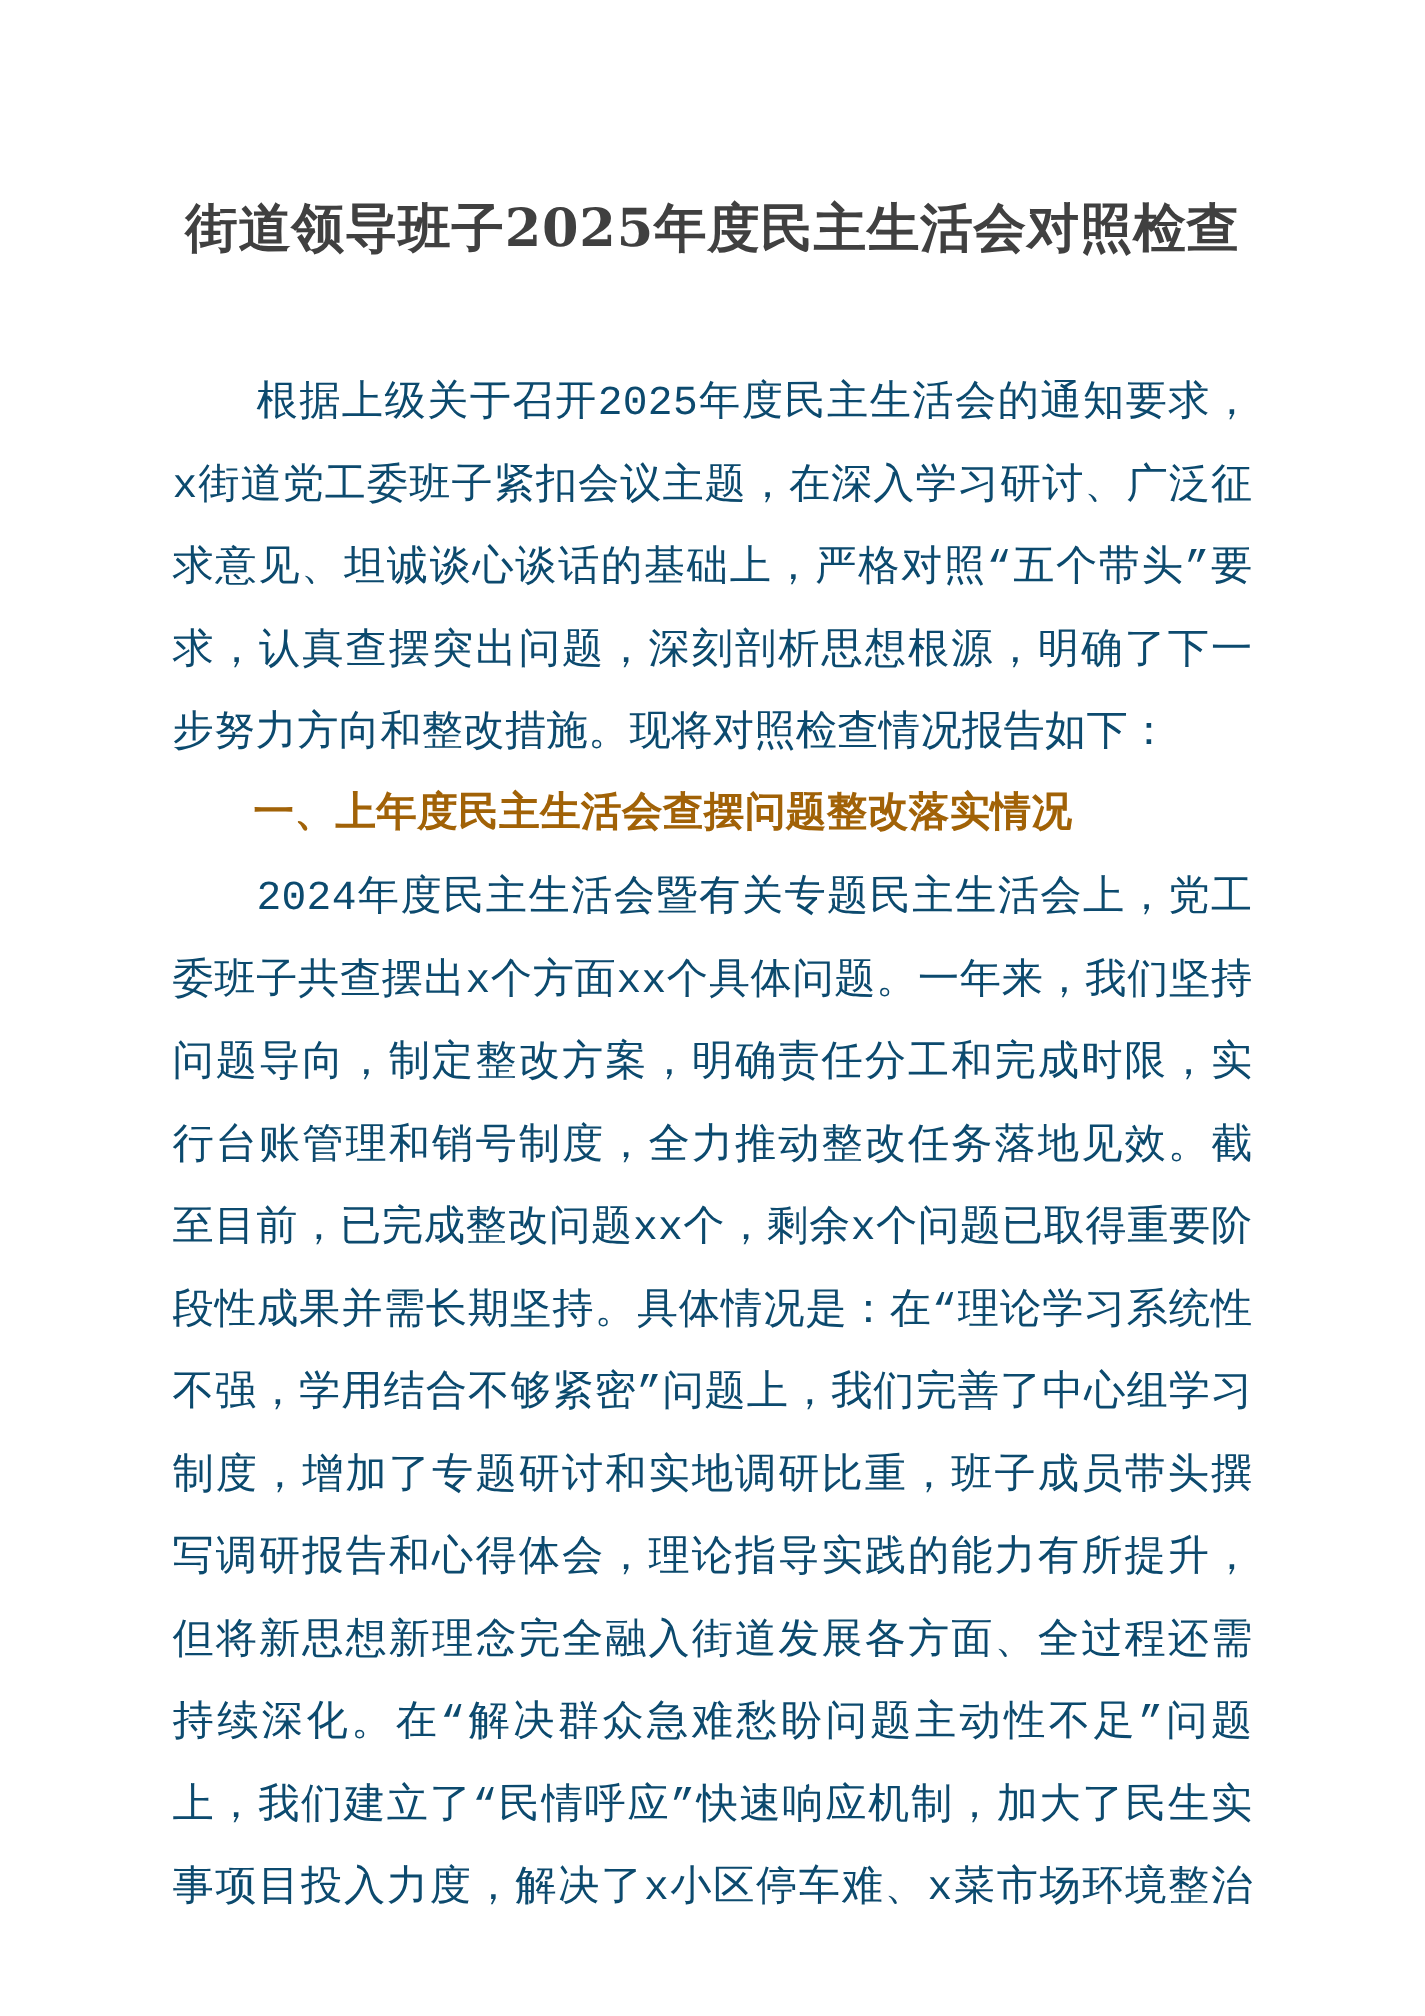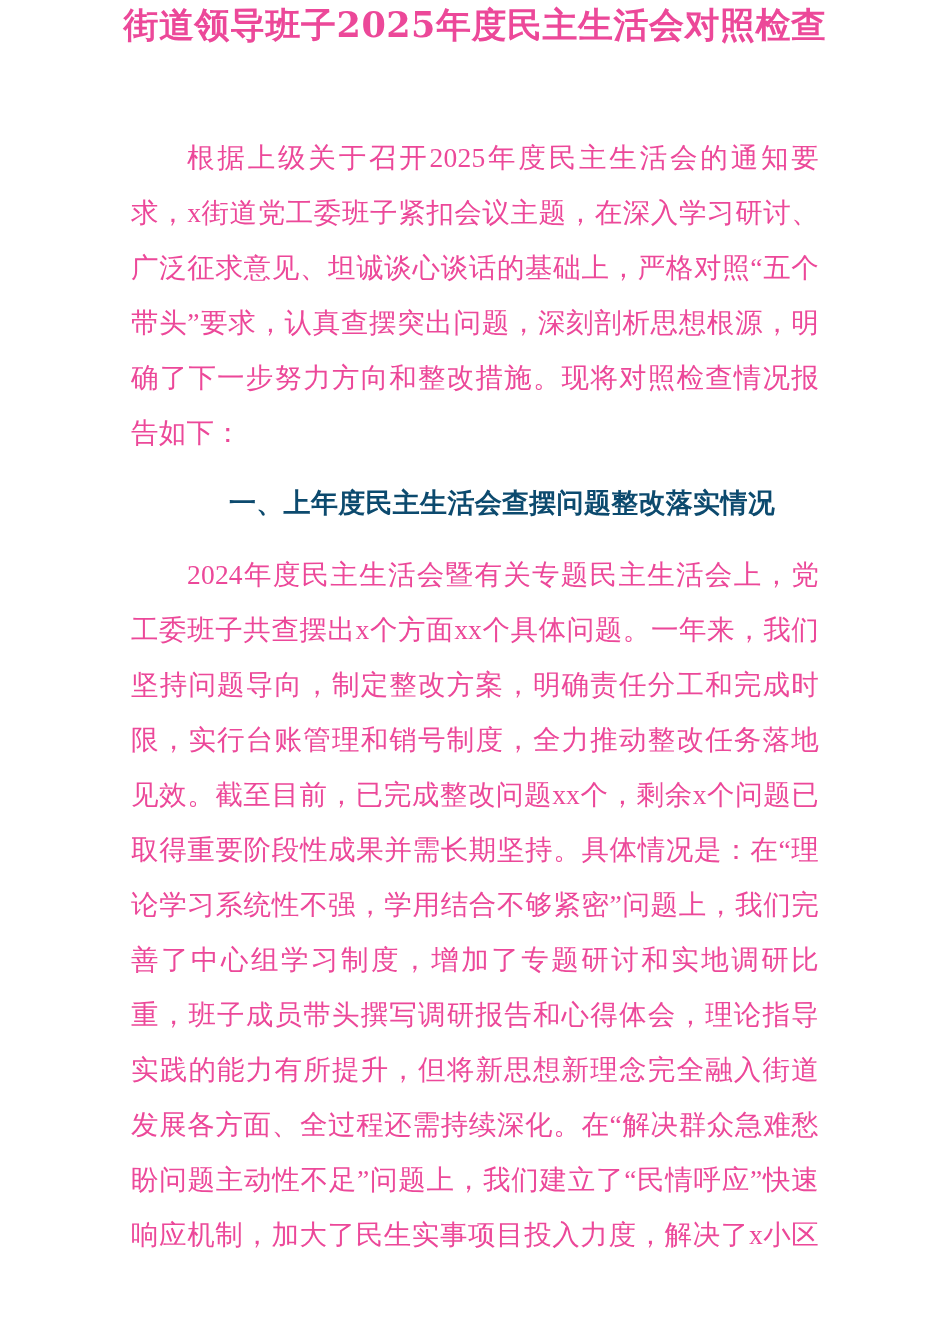--- a/index.html
+++ b/index.html
@@ -28,48 +28,48 @@
     top: 0;
     width: 720px;
   }
 
   .doc-title {
     font-family: "DejaVu Serif", "Liberation Serif", serif;
     font-weight: bold;
     font-size: 35px;
     line-height: 50px;
     text-align: center;
-    color: #ec4899;
+    color: #404040;
     letter-spacing: 0.5px;
     margin: 0;
+    padding-top: 128px;
     word-break: break-all;
   }
 
   .section-heading {
-    font-family: Liberation Serif, serif;
+    font-family: Liberation Mono, monospace;
     font-weight: bold;
     font-size: 27px;
     line-height: 55px;
-    color: #0c4a6e;
+    color: #a16207;
     text-indent: 54px;
     margin: 0;
     letter-spacing: 0.3px;
     white-space: nowrap;
-    text-align: center;
   }
 
   .body-para {
-    font-family: Liberation Serif, serif;
+    font-family: Liberation Mono, monospace;
     font-size: 27.5px;
     line-height: 55px;
-    color: #ec4899;
+    color: #0c4a6e;
     text-align: justify;
     text-align-last: left;
     text-indent: 56px;
-    margin: 16px;
+    margin: 0;
     word-break: break-all;
     letter-spacing: 0.2px;
   }
 
   
   .gap-after-title { height: 64px; }
 
   
   .clip-bottom {
     max-height: 230px;

